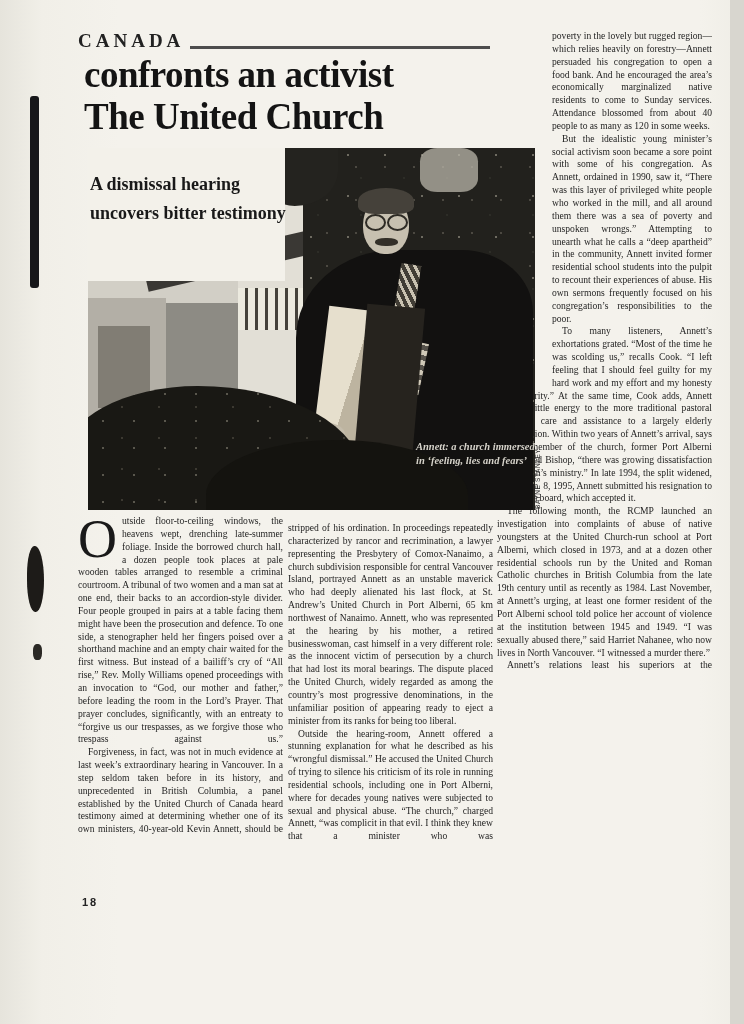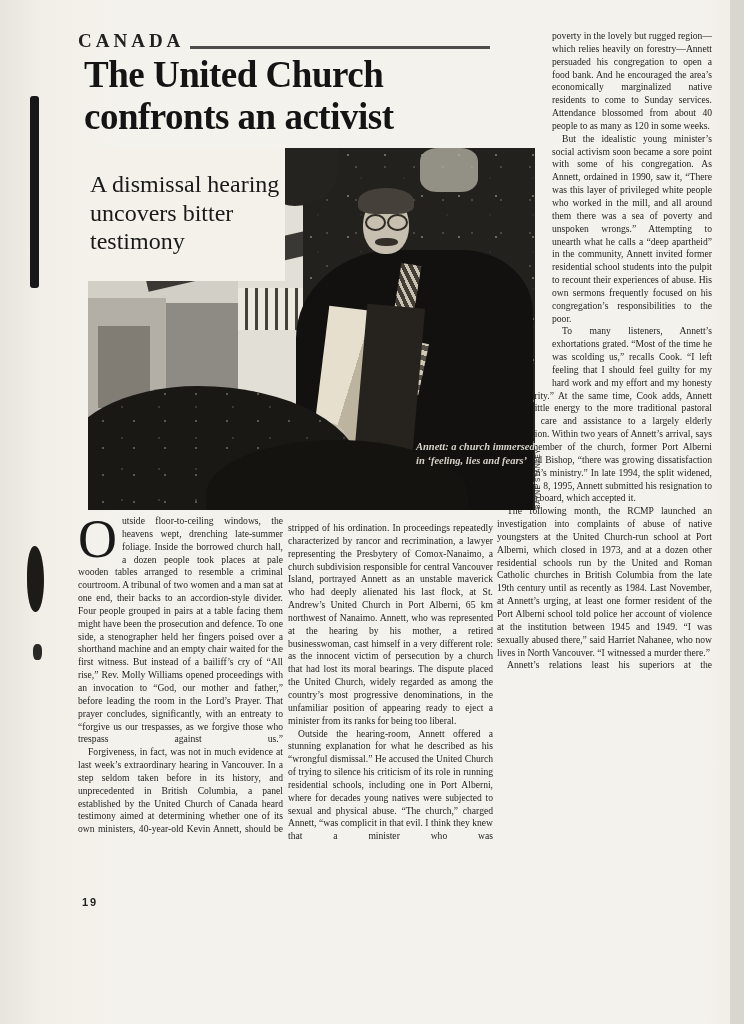--- a/index.html
+++ b/index.html
@@ -8,21 +8,21 @@
         font-family:"Liberation Serif",serif;color:#1d1d1d;}
   
   .spine1{position:absolute;left:30px;top:96px;width:9px;height:192px;background:#17171a;border-radius:3px;}
   .spine2{position:absolute;left:27px;top:546px;width:17px;height:66px;background:#1d1b18;border-radius:45% 55% 50% 50%;}
   .spine3{position:absolute;left:33px;top:644px;width:9px;height:16px;background:#2b2925;border-radius:40%;}
   
   .kicker{position:absolute;left:78px;top:30px;font-size:19px;font-weight:bold;letter-spacing:4px;color:#222;}
   .kicker-rule{position:absolute;left:190px;top:46px;width:300px;height:2.5px;background:#4d4d4d;}
   .headline{position:absolute;left:84px;top:54px;margin:0;font-size:37px;line-height:42px;font-weight:bold;letter-spacing:-0.5px;color:#141414;}
   .headline span{display:block;}
-  .deck{position:absolute;left:90px;top:170px;width:205px;font-size:24px;line-height:28.5px;font-weight:normal;color:#191919;z-index:6;}
+  .deck{position:absolute;left:90px;top:170px;width:205px;font-size:18px;line-height:28.5px;font-weight:bold;color:#191919;z-index:6;}
   
   .photo{position:absolute;left:88px;top:148px;width:447px;height:362px;background:#8d8b84;overflow:hidden;z-index:2;}
   .photo>div{position:absolute;}
   .ph-sky{left:0;top:0;width:310px;height:155px;background:#d2cfc6;}
   .ph-back-wall{left:150px;top:0;width:180px;height:265px;background:#e2dfd6;}
   .ph-roof{left:88px;top:6px;width:300px;height:52px;background:#2f2d29;transform:rotate(-13deg);transform-origin:left center;}
   .ph-roof2{left:58px;top:120px;width:245px;height:24px;background:#3a3834;transform:rotate(-13deg);transform-origin:left center;}
   .ph-balcony{left:150px;top:140px;width:122px;height:42px;background:repeating-linear-gradient(90deg,#eceadf 0 7px,#45423b 7px 10px);}
   .ph-window{left:256px;top:152px;width:46px;height:74px;background:#56534c;box-shadow:inset 0 0 0 3px #c9c5bb;}
   .ph-garage{left:0;top:150px;width:78px;height:126px;background:#b3afa6;}
@@ -72,22 +72,22 @@
 
 <div class="page">
   <div class="spine1"></div>
   <div class="spine2"></div>
   <div class="spine3"></div>
 
   <div class="kicker">CANADA</div>
   <div class="kicker-rule"></div>
 
   <h1 class="headline">
+      <span>confronts an activist</span>
       <span>The United Church</span>
-      <span>confronts an activist</span>
     </h1>
 
   <div class="photo">
     <div class="ph-sky"></div>
     <div class="ph-back-wall"></div>
     <div class="ph-roof"></div>
     <div class="ph-roof2"></div>
     <div class="ph-balcony"></div>
     <div class="ph-window"></div>
     <div class="ph-garage"></div>
@@ -130,14 +130,14 @@
     <div>
       <div class="spacer"></div>
       <p class="bp">poverty in the lovely but rugged region—which relies heavily on forestry—Annett persuaded his congregation to open a food bank. And he encouraged the area’s economically marginalized native residents to come to Sunday services. Attendance blossomed from about 40 people to as many as 120 in some weeks.</p>
       <p class="bp ind">But the idealistic young minister’s social activism soon became a sore point with some of his congregation. As Annett, ordained in 1990, saw it, “There was this layer of privileged white people who worked in the mill, and all around them there was a sea of poverty and unspoken wrongs.” Attempting to unearth what he calls a “deep apartheid” in the community, Annett invited former residential school students into the pulpit to recount their experiences of abuse. His own sermons frequently focused on his congregation’s responsibilities to the poor.</p>
       <p class="bp ind">To many listeners, Annett’s exhortations grated. “Most of the time he was scolding us,” recalls Cook. “I left feeling that I should feel guilty for my hard work and my effort and my honesty and integrity.” At the same time, Cook adds, Annett devoted little energy to the more traditional pastoral duties of care and assistance to a largely elderly congregation. Within two years of Annett’s arrival, says another member of the church, former Port Alberni mayor Fred Bishop, “there was growing dissatisfaction with Kevin’s ministry.” In late 1994, the split widened, and on Jan. 8, 1995, Annett submitted his resignation to the church board, which accepted it.</p>
       <p class="bp ind">The following month, the RCMP launched an investigation into complaints of abuse of native youngsters at the United Church-run school at Port Alberni, which closed in 1973, and at a dozen other residential schools run by the United and Roman Catholic churches in British Columbia from the late 19th century until as recently as 1984. Last November, at Annett’s urging, at least one former resident of the Port Alberni school told police her account of violence at the institution between 1945 and 1949. “I was sexually abused there,” said Harriet Nahanee, who now lives in North Vancouver. “I witnessed a murder there.”</p>
       <p class="bp ind cont">Annett’s relations least his superiors at the</p>
     </div>
   </div>
 
-  <div class="folio">19</div>
+  <div class="folio">18</div>
 </div>
 
 </body></html>

